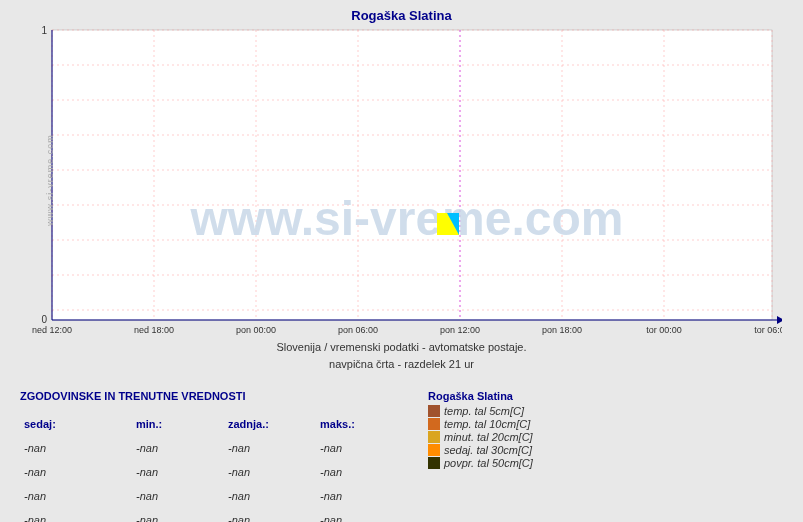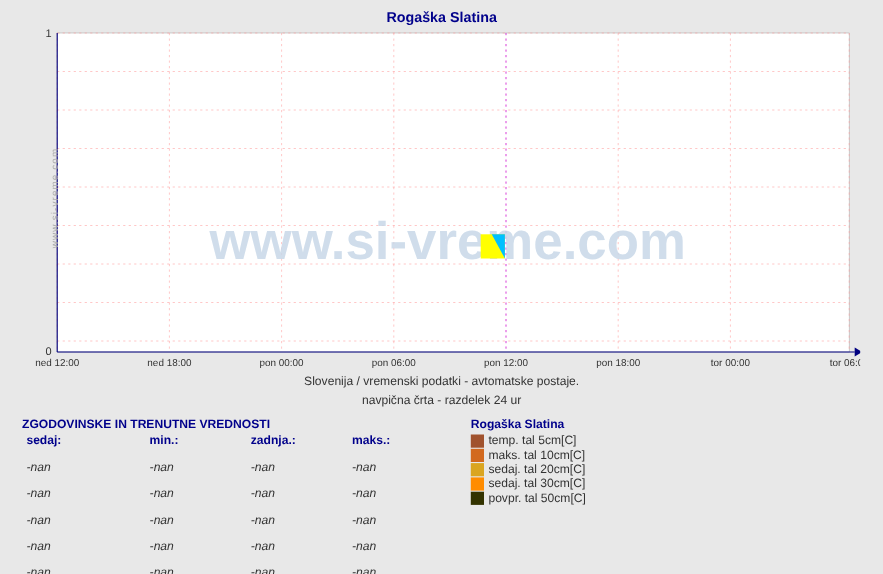--- a/index.html
+++ b/index.html
@@ -25,28 +25,28 @@
       color: #00008B;
       font-size: 13px;
       font-weight: bold;
       margin-top: 8px;
       margin-bottom: 2px;
     }
     .description {
       text-align: center;
       font-size: 11px;
       color: #333;
-      margin: 4px 0 8px 0;
+      margin: 4px 0 18px 0;
       line-height: 1.5;
     }
     .table-header {
       font-size: 11px;
       font-weight: bold;
       color: #00008B;
-      margin-bottom: 3px;
+      margin-bottom: 16px;
     }
     .table-grid {
       display: grid;
       grid-template-columns: 100px 80px 80px 80px 1fr;
       gap: 12px;
     }
     .table-col-header {
       font-size: 11px;
       font-weight: bold;
       color: #00008B;
@@ -61,20 +61,21 @@
     .legend-section {
       display: flex;
       flex-direction: column;
       gap: 1px;
     }
     .legend-item {
       display: flex;
       align-items: flex-start;
       gap: 4px;
       font-size: 11px;
+      font-style: italic;
     }
     .legend-color {
       width: 12px;
       height: 12px;
       display: inline-block;
       flex-shrink: 0;
     }
     .bottom-section {
       display: flex;
       flex-direction: row;
@@ -144,21 +145,21 @@
       <text x="540" y="308" font-size="9" fill="#333" text-anchor="middle">pon 18:00</text>
       <text x="642" y="308" font-size="9" fill="#333" text-anchor="middle">tor 00:00</text>
       <text x="750" y="308" font-size="9" fill="#333" text-anchor="middle">tor 06:00</text>
     </svg>
 
     <div style="position:absolute; left:-18px; top:50%; transform:translateY(-50%) rotate(-90deg); font-size:9px; color:#aaa; white-space:nowrap; letter-spacing:1px;">www.si-vreme.com</div>
   </div>
 
   <div class="description">
     <div>Slovenija / vremenski podatki - avtomatske postaje.</div>
-    <div>navpična črta - razdelek 24 ur</div>
+    <div>navpična črta - razdelek 21 ur</div>
   </div>
 
   <div class="bottom-section">
 
     <div class="stats-block">
       <div class="table-header">ZGODOVINSKE IN TRENUTNE VREDNOSTI</div>
       <div class="table-grid">
 
         <div class="table-col-header">sedaj:</div>
         <div class="table-col-header">min.:</div>
@@ -200,25 +201,25 @@
 
     <div class="legend-block">
       <div style="font-weight:bold; color:#00008B; font-size:11px; margin-bottom:3px;">Rogaška Slatina</div>
       <div class="legend-section">
         <div class="legend-item">
           <span class="legend-color" style="background:#a0522d;"></span>
           <span>temp. tal  5cm[C]</span>
         </div>
         <div class="legend-item">
           <span class="legend-color" style="background:#d2691e;"></span>
-          <span>maks. tal 10cm[C]</span>
+          <span>temp. tal 10cm[C]</span>
         </div>
         <div class="legend-item">
           <span class="legend-color" style="background:#daa520;"></span>
-          <span>sedaj. tal 20cm[C]</span>
+          <span>minut. tal 20cm[C]</span>
         </div>
         <div class="legend-item">
           <span class="legend-color" style="background:#ff8c00;"></span>
           <span>sedaj. tal 30cm[C]</span>
         </div>
         <div class="legend-item">
           <span class="legend-color" style="background:#333300;"></span>
           <span>povpr. tal 50cm[C]</span>
         </div>
       </div>

